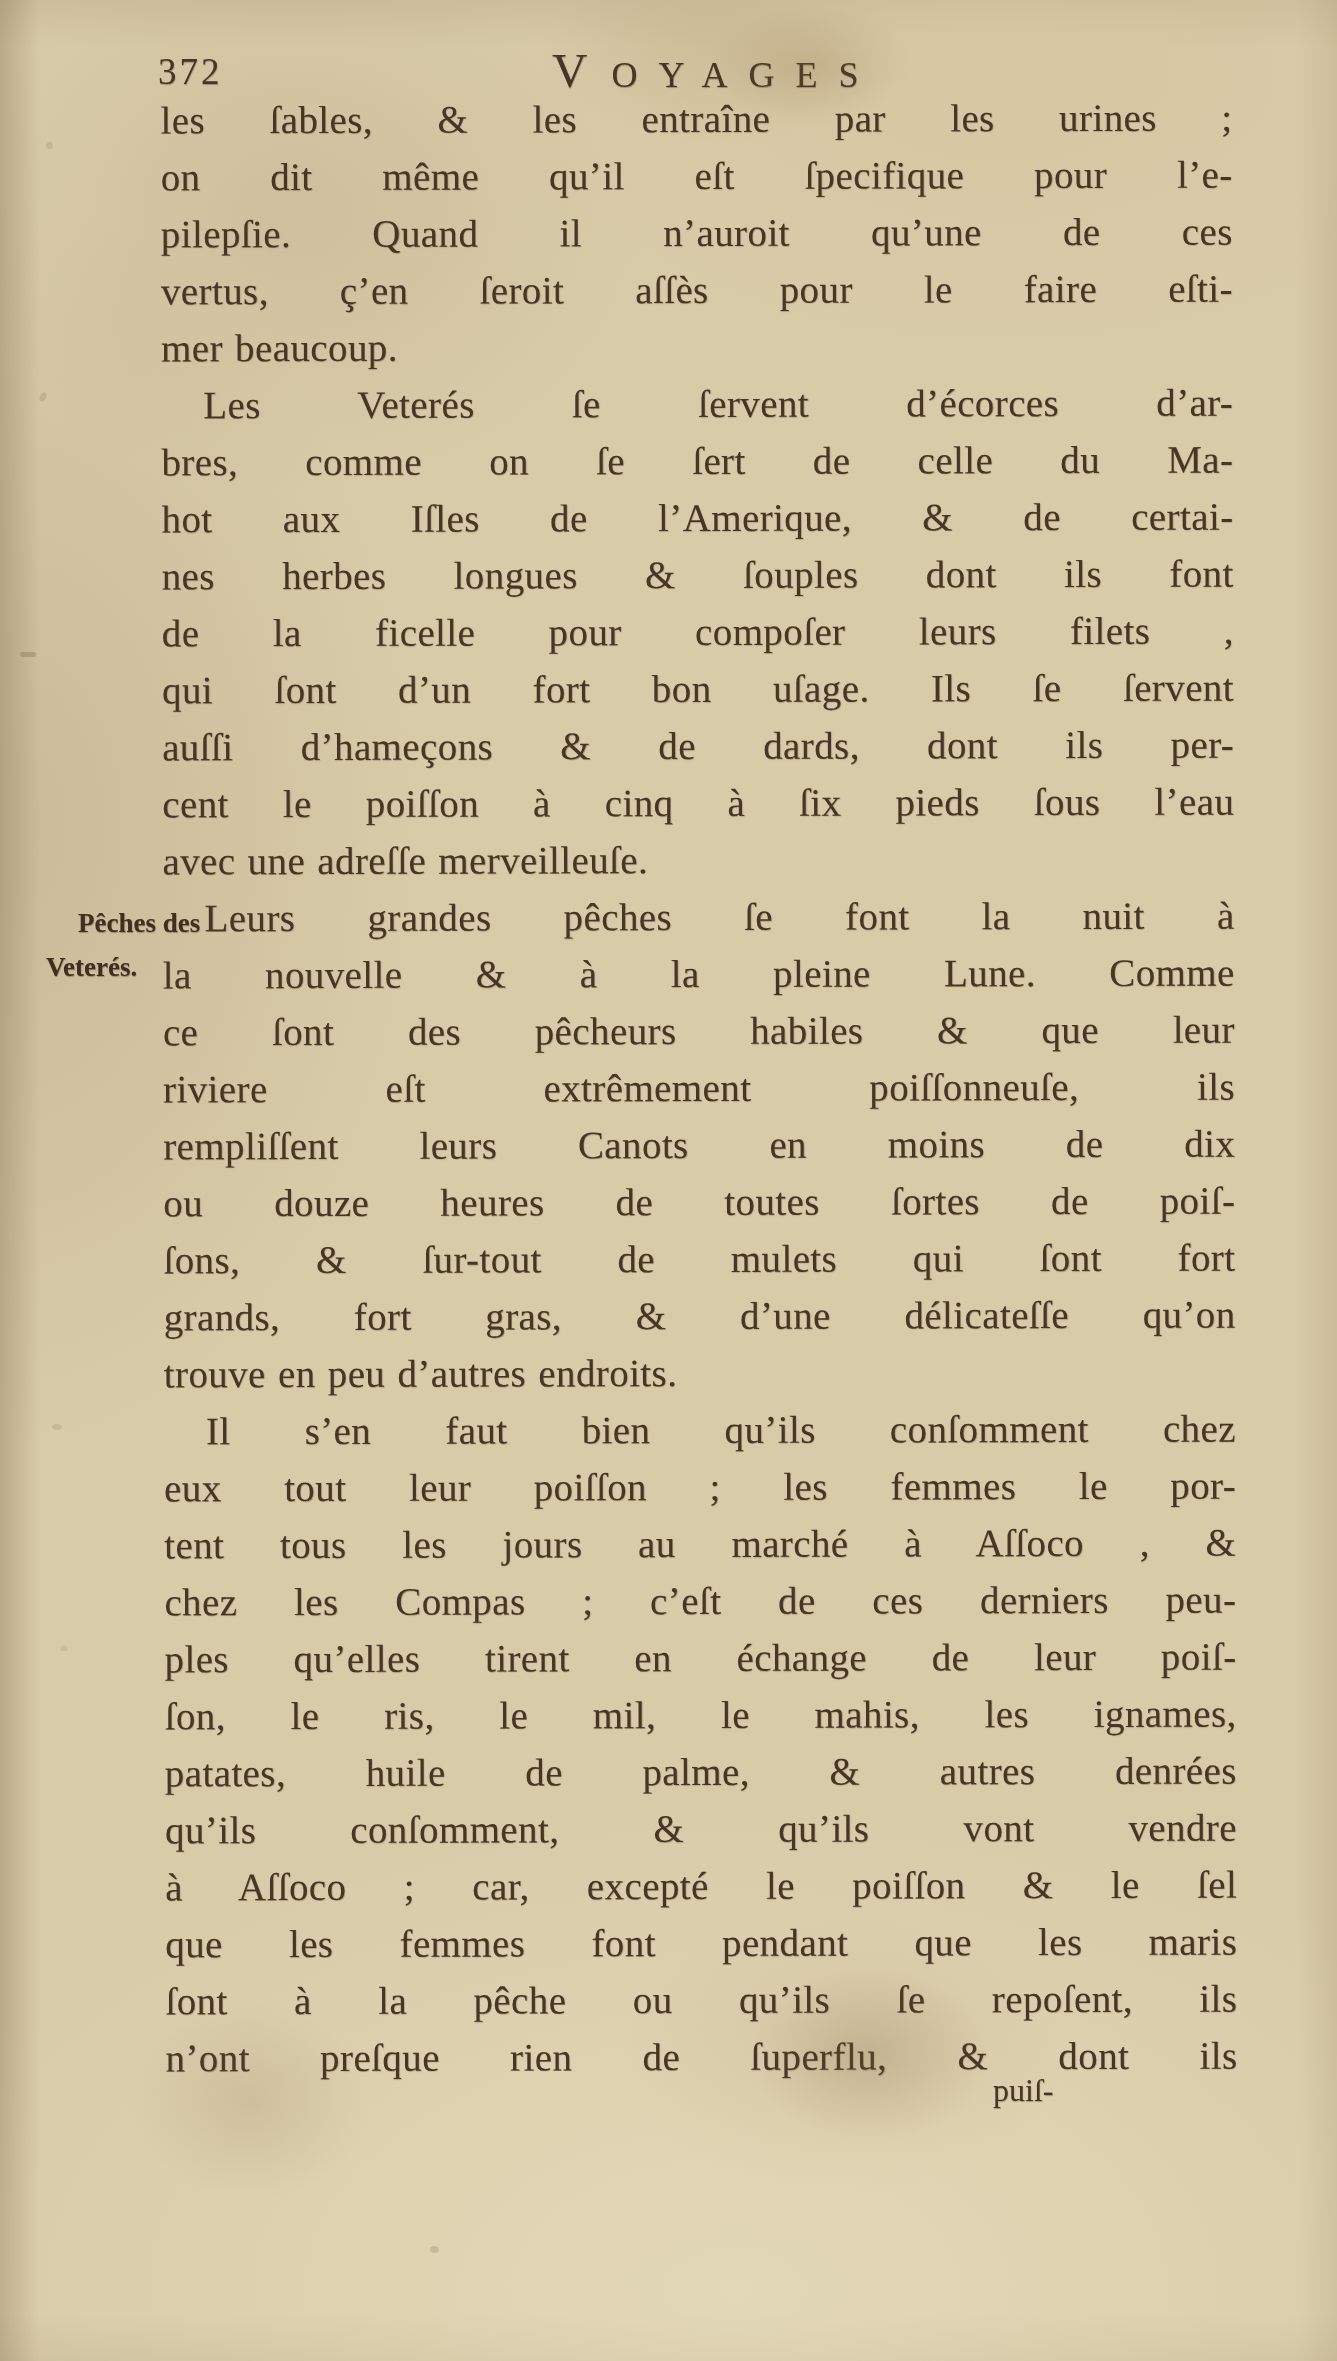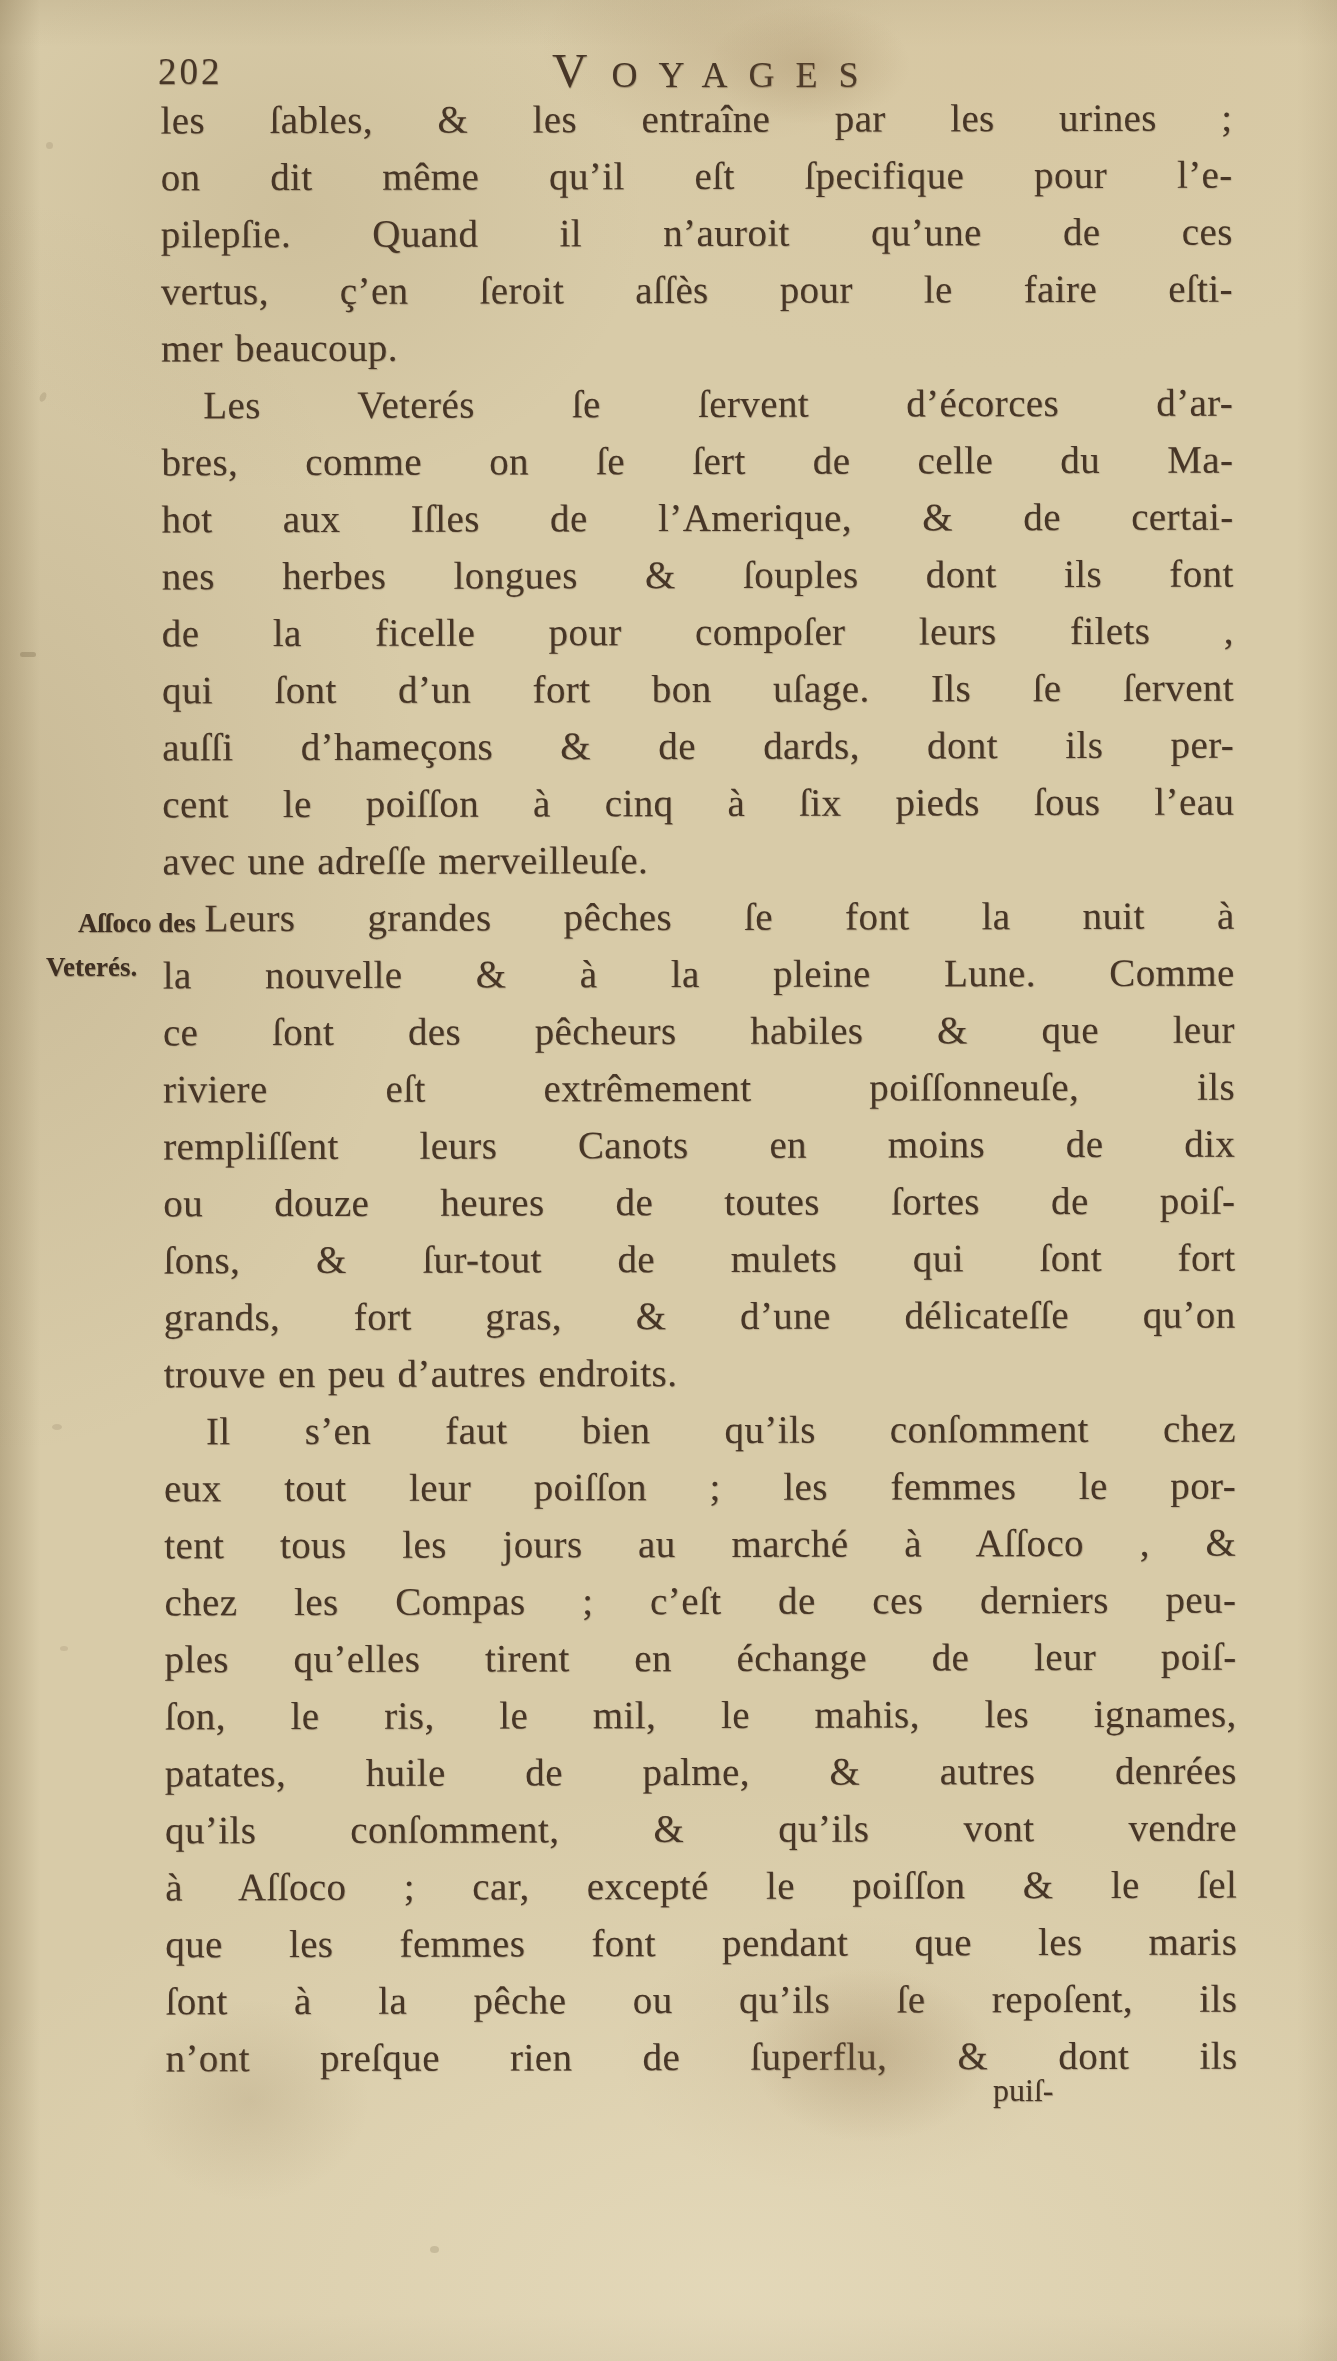--- a/index.html
+++ b/index.html
@@ -52,21 +52,21 @@
     font-size:32px;
   }
   .speck{ position:absolute; border-radius:50%; background:rgba(95,75,50,0.45); }
   .stain{ position:absolute; border-radius:50%; }
 </style>
 </head>
 <body>
 
 <div class="page">
 
-  <div class="page-number ink">202</div>
+  <div class="page-number ink">372</div>
 
   <div class="running-title ink">VOYAGES</div>
 
   <div class="body-text ink">
       <div class="line">les ſables, &amp; les entraîne par les urines ;</div>
       <div class="line">on dit même qu’il eſt ſpecifique pour l’e-</div>
       <div class="line">pilepſie. Quand il n’auroit qu’une de ces</div>
       <div class="line">vertus, ç’en ſeroit aſſès pour le faire eſti-</div>
       <div class="line end">mer beaucoup.</div>
       <div class="line indent">Les Veterés ſe ſervent d’écorces d’ar-</div>
@@ -95,21 +95,21 @@
       <div class="line">ſon, le ris, le mil, le mahis, les ignames,</div>
       <div class="line">patates, huile de palme, &amp; autres denrées</div>
       <div class="line">qu’ils conſomment, &amp; qu’ils vont vendre</div>
       <div class="line">à Aſſoco ; car, excepté le poiſſon &amp; le ſel</div>
       <div class="line">que les femmes font pendant que les maris</div>
       <div class="line">ſont à la pêche ou qu’ils ſe repoſent, ils</div>
       <div class="line">n’ont preſque rien de ſuperflu, &amp; dont ils</div>
     </div>
 
   <div class="margin-note ink">
-    <div class="mn1">Aſſoco des</div>
+    <div class="mn1">Pêches des</div>
     <div class="mn2">Veterés.</div>
   </div>
 
   <div class="catchword ink">puiſ-</div>
 
   <div class="speck" style="left:20px;top:652px;width:16px;height:5px;border-radius:3px;opacity:.55;"></div>
   <div class="speck" style="left:40px;top:392px;width:6px;height:10px;transform:rotate(25deg);opacity:.35;"></div>
   <div class="speck" style="left:46px;top:142px;width:7px;height:7px;opacity:.3;"></div>
   <div class="speck" style="left:52px;top:1424px;width:10px;height:6px;opacity:.3;"></div>
   <div class="speck" style="left:60px;top:1646px;width:8px;height:5px;opacity:.28;"></div>

